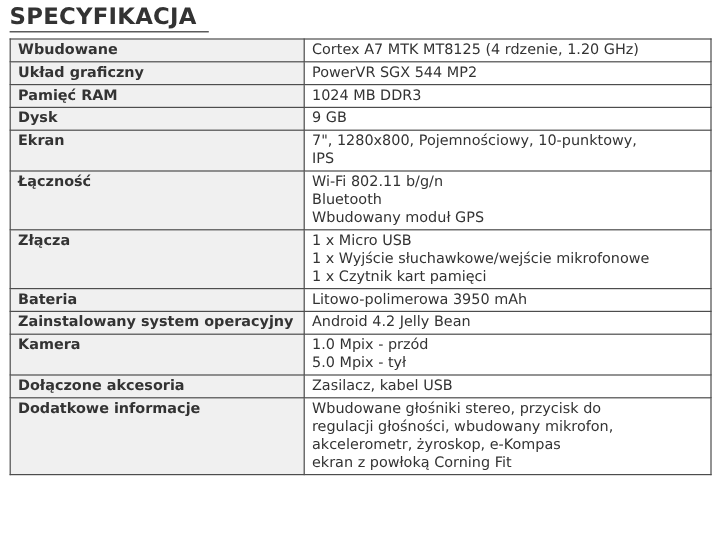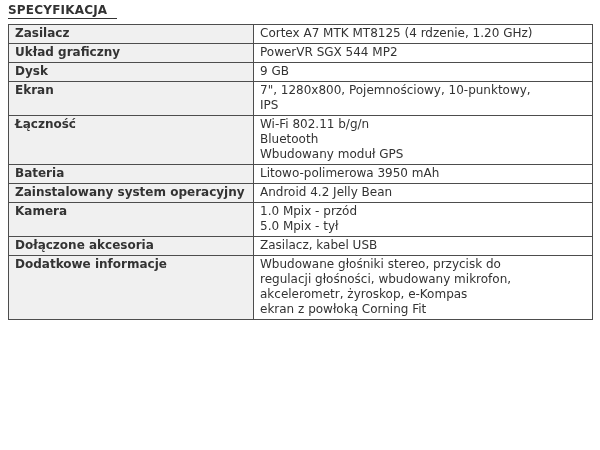--- a/index.html
+++ b/index.html
@@ -11,21 +11,21 @@
   html,body{margin:0;padding:0;background:#ffffff;}
   body{
     width:600px;height:450px;overflow:hidden;
     font-family:"DejaVu Sans","Liberation Sans",sans-serif;
     font-size:12px;color:var(--text);
   }
   .page{padding:3px 7px 0 8px;}
   .page-title{
     display:inline-block;
     font-weight:bold;
-    font-size:12px;
+    font-size:19px;
     padding:0 10px 1px 0;
     border-bottom:1px solid var(--text);
     margin-bottom:5px;
     letter-spacing:0.2px;
   }
   table.spec{
     border-collapse:collapse;
     table-layout:fixed;
     width:585px;
   }
@@ -47,29 +47,35 @@
 </style>
 </head>
 <body>
 
 <div class="page">
   <div class="page-title">SPECYFIKACJA</div>
 
   <table class="spec">
     <tbody>
         <tr>
-          <td class="label-cell">Zasilacz</td>
+          <td class="label-cell">Wbudowane</td>
           <td class="value-cell">
             <div>Cortex A7 MTK MT8125 (4 rdzenie, 1.20 GHz)</div>
           </td>
         </tr>
         <tr>
           <td class="label-cell">Układ graficzny</td>
           <td class="value-cell">
             <div>PowerVR SGX 544 MP2</div>
+          </td>
+        </tr>
+        <tr>
+          <td class="label-cell">Pamięć RAM</td>
+          <td class="value-cell">
+            <div>1024 MB DDR3</div>
           </td>
         </tr>
         <tr>
           <td class="label-cell">Dysk</td>
           <td class="value-cell">
             <div>9 GB</div>
           </td>
         </tr>
         <tr>
           <td class="label-cell">Ekran</td>
@@ -77,20 +83,28 @@
             <div>7", 1280x800, Pojemnościowy, 10-punktowy,</div>
             <div>IPS</div>
           </td>
         </tr>
         <tr>
           <td class="label-cell">Łączność</td>
           <td class="value-cell">
             <div>Wi-Fi 802.11 b/g/n</div>
             <div>Bluetooth</div>
             <div>Wbudowany moduł GPS</div>
+          </td>
+        </tr>
+        <tr>
+          <td class="label-cell">Złącza</td>
+          <td class="value-cell">
+            <div>1 x Micro USB</div>
+            <div>1 x Wyjście słuchawkowe/wejście mikrofonowe</div>
+            <div>1 x Czytnik kart pamięci</div>
           </td>
         </tr>
         <tr>
           <td class="label-cell">Bateria</td>
           <td class="value-cell">
             <div>Litowo-polimerowa 3950 mAh</div>
           </td>
         </tr>
         <tr>
           <td class="label-cell">Zainstalowany system operacyjny</td>

